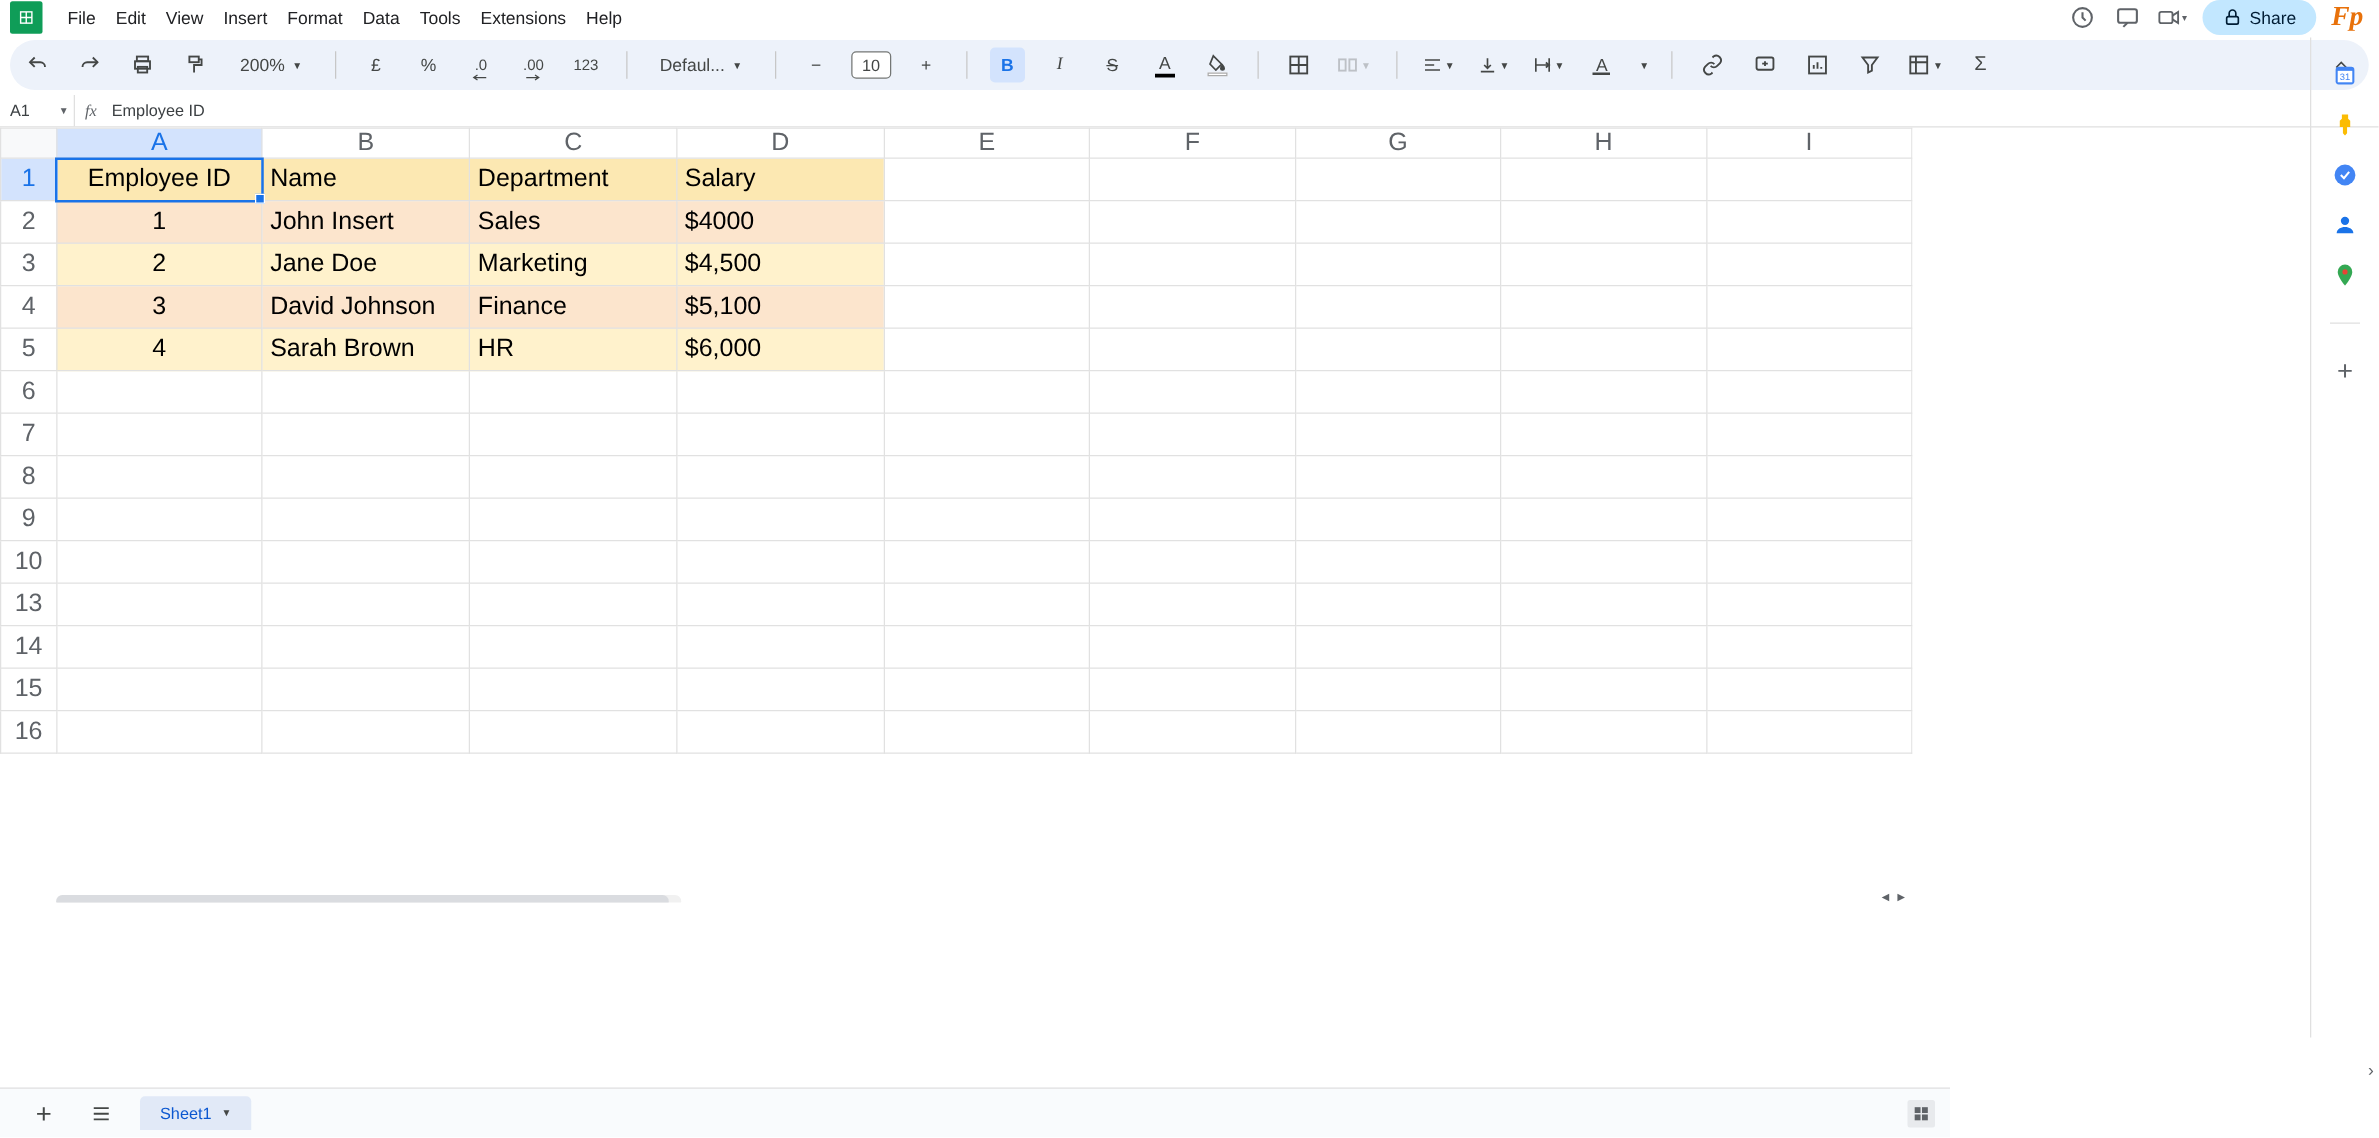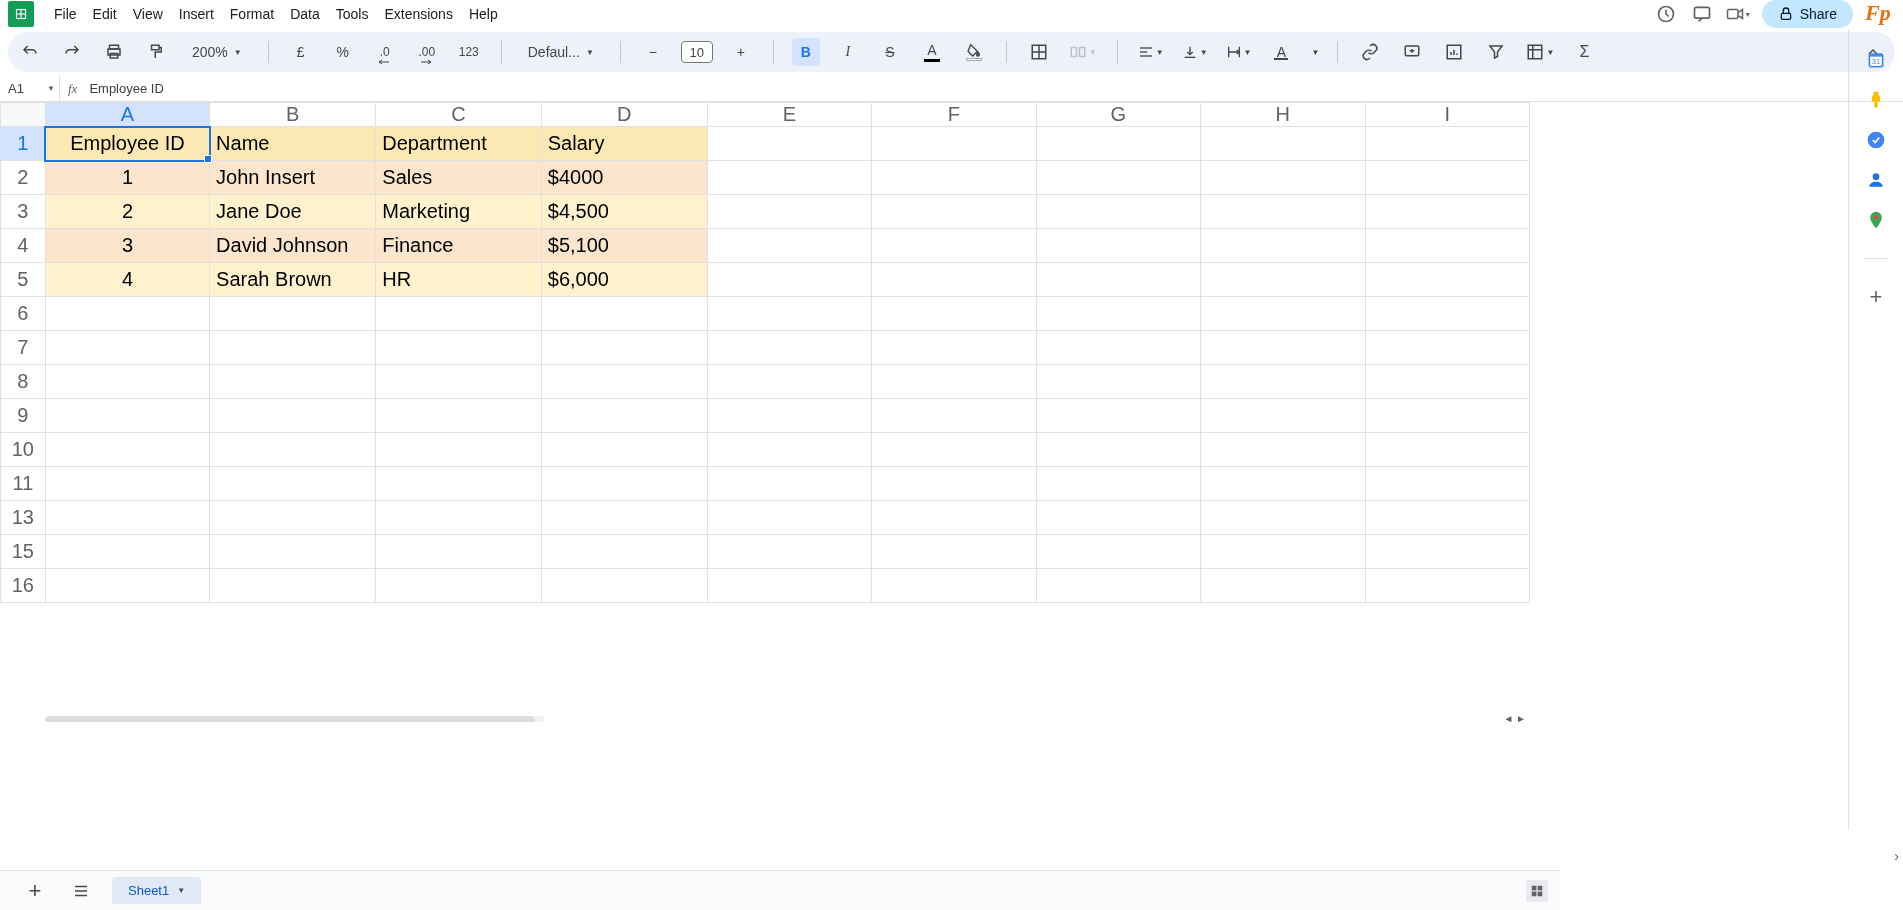--- a/index.html
+++ b/index.html
@@ -421,33 +421,33 @@
           <td class="cell"></td>
           <td class="cell"></td>
           <td class="cell"></td>
           <td class="cell"></td>
           <td class="cell"></td>
           <td class="cell"></td>
           <td class="cell"></td>
           <td class="cell"></td>
         </tr>
   <tr>
-          <th class="row-hdr">11</th>
-          <td class="cell"></td>
-          <td class="cell"></td>
-          <td class="cell"></td>
-          <td class="cell"></td>
-          <td class="cell"></td>
-          <td class="cell"></td>
-          <td class="cell"></td>
-          <td class="cell"></td>
-          <td class="cell"></td>
-        </tr>
-  <tr>
           <th class="row-hdr">13</th>
+          <td class="cell"></td>
+          <td class="cell"></td>
+          <td class="cell"></td>
+          <td class="cell"></td>
+          <td class="cell"></td>
+          <td class="cell"></td>
+          <td class="cell"></td>
+          <td class="cell"></td>
+          <td class="cell"></td>
+        </tr>
+  <tr>
+          <th class="row-hdr">14</th>
           <td class="cell"></td>
           <td class="cell"></td>
           <td class="cell"></td>
           <td class="cell"></td>
           <td class="cell"></td>
           <td class="cell"></td>
           <td class="cell"></td>
           <td class="cell"></td>
           <td class="cell"></td>
         </tr>

